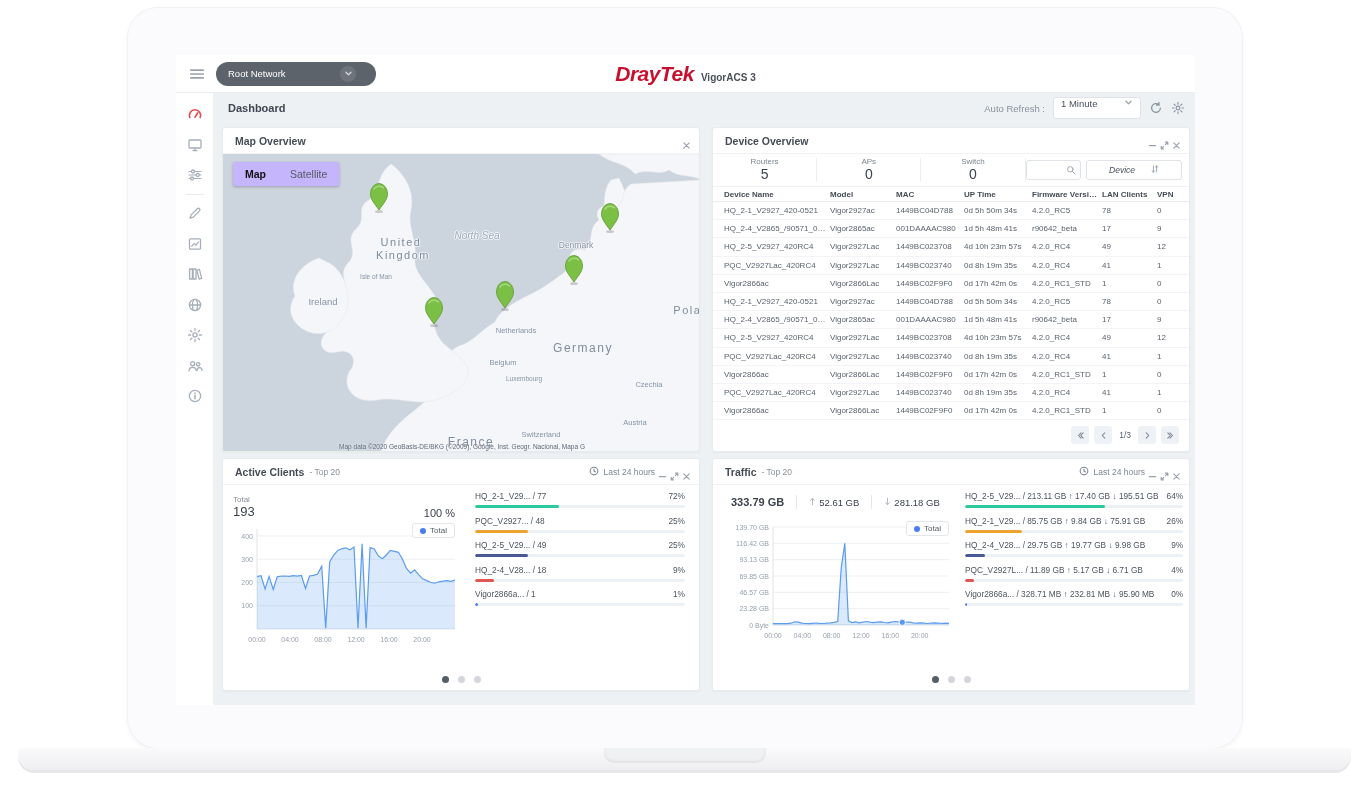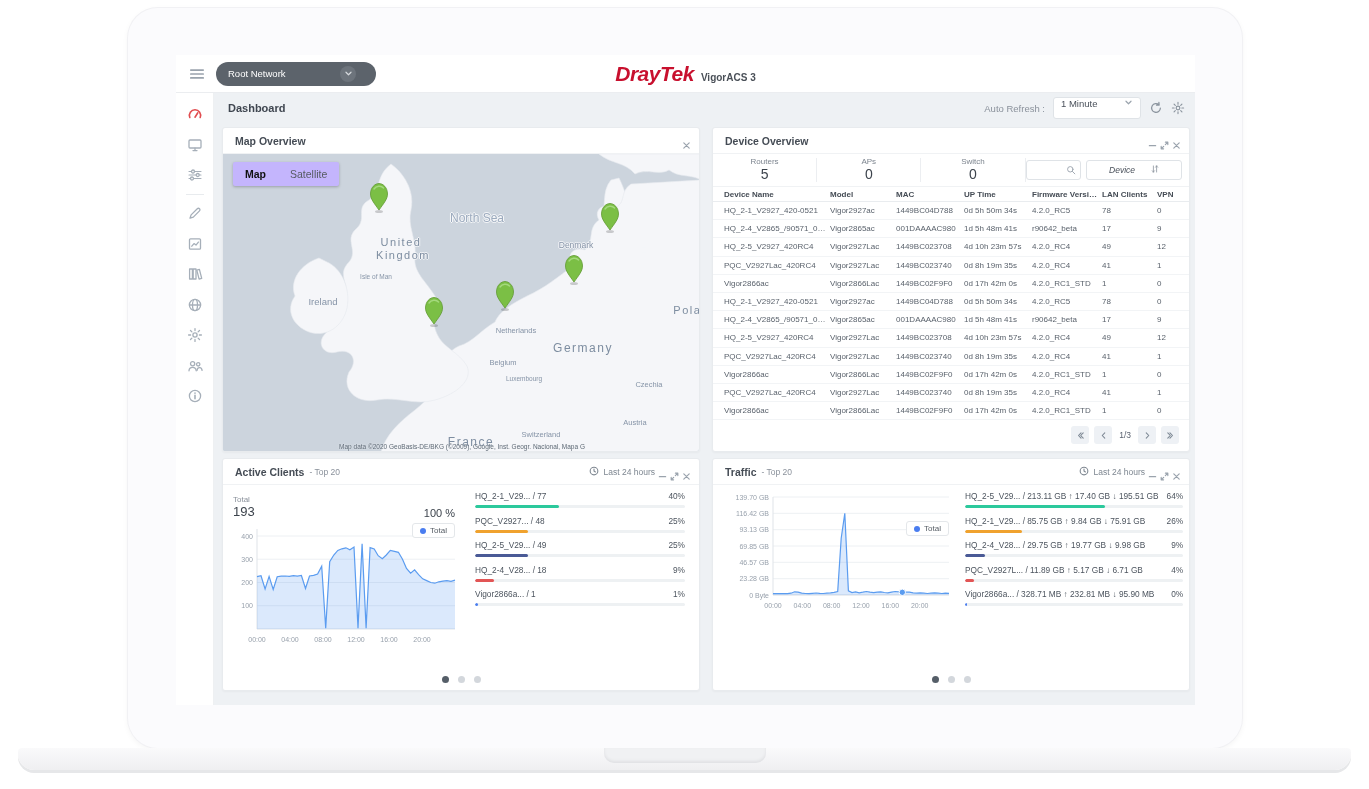--- a/index.html
+++ b/index.html
@@ -265,21 +265,21 @@
     <path d="M-5,-21 C-3,-24 2,-25 4.5,-22" stroke="#a5d97e" stroke-width="1.4" fill="none" stroke-linecap="round"></path>
   </g>
                     <g transform="translate(211,170)">
     <ellipse cx="0" cy="1.5" rx="4" ry="1.6" fill="rgba(0,0,0,0.18)"></ellipse>
     <path d="M0,0 C-5,-7 -8.5,-11 -8.5,-16 C-8.5,-22.5 -4,-26.5 0,-26.5 C4,-26.5 8.5,-22.5 8.5,-16 C8.5,-11 5,-7 0,0 Z" fill="#7bbf45" stroke="#619934" stroke-width="0.8"></path>
     <path d="M-5,-21 C-3,-24 2,-25 4.5,-22" stroke="#a5d97e" stroke-width="1.4" fill="none" stroke-linecap="round"></path>
   </g>
                   </svg>
                 </div>
               <div id="mapLabels">
-                  <div class="map-label water" style="left:254px;top:64px;font-size:12px;">North Sea</div>
+                  <div class="map-label water" style="left:254px;top:81px;font-size:10px;font-style:italic;">North Sea</div>
                   <div class="map-label big" style="left:178px;top:88px;font-size:11px;">United</div>
                   <div class="map-label big" style="left:180px;top:101px;font-size:11px;">Kingdom</div>
                   <div class="map-label " style="left:153px;top:122px;font-size:6.5px;">Isle of Man</div>
                   <div class="map-label " style="left:100px;top:147px;font-size:9.5px;">Ireland</div>
                   <div class="map-label " style="left:353px;top:91px;font-size:8.5px;">Denmark</div>
                   <div class="map-label " style="left:293px;top:176px;font-size:7.5px;">Netherlands</div>
                   <div class="map-label " style="left:280px;top:208px;font-size:7.5px;">Belgium</div>
                   <div class="map-label " style="left:301px;top:224px;font-size:6.5px;">Luxembourg</div>
                   <div class="map-label big" style="left:360px;top:194px;font-size:12px;">Germany</div>
                   <div class="map-label big" style="left:472px;top:156px;font-size:11px;">Poland</div>
@@ -533,21 +533,21 @@
                       <text class="xt" x="90.0" y="123">08:00</text>
                       <text class="xt" x="123.0" y="123">12:00</text>
                       <text class="xt" x="156.0" y="123">16:00</text>
                       <text class="xt" x="189.0" y="123">20:00</text>
                     </svg></div>
               </div>
               <div class="list-col" id="clientsList">
                   <div class="ti">
        <div class="ti-row">
          <span class="ti-label">HQ_2-1_V29... / 77</span>
-         <span class="ti-pct">40%</span>
+         <span class="ti-pct">72%</span>
        </div>
        <div class="track">
          <div class="bar" style="width:40%;background:#2cc99c;"></div>
        </div>
      </div>
                   <div class="ti">
        <div class="ti-row">
          <span class="ti-label">PQC_V2927... / 48</span>
          <span class="ti-pct">25%</span>
        </div>
@@ -609,20 +609,37 @@
                 <span class="wctl"><svg viewBox="0 0 10 10" width="100%" height="100%" fill="none" stroke="currentColor" stroke-width="1.3" stroke-linecap="round" stroke-linejoin="round">
                       <path d="M6 1.3h2.7V4M4 8.7H1.3V6M8.7 1.3 5.9 4.1M1.3 8.7 4.1 5.9"></path>
                     </svg></span>
                 <span class="wctl"><svg viewBox="0 0 10 10" width="100%" height="100%" fill="none" stroke="currentColor" stroke-width="1.3" stroke-linecap="round" stroke-linejoin="round">
                       <path d="M2 2l6 6M8 2 2 8"></path>
                     </svg></span>
               </div>
             </div>
             <div class="split">
               <div class="chart-col">
+                <div class="totrow">
+                  <span class="tot-main">333.79 GB</span>
+                  <span class="tot-sep"></span>
+                  <span class="tot-ud">
+                    <span><svg viewBox="0 0 8 10" width="100%" height="100%" fill="none" stroke="currentColor" stroke-width="1.3" stroke-linecap="round" stroke-linejoin="round">
+                          <path d="M4 8.8V1.4M4 1.4 1.8 3.8M4 1.4l2.2 2.4" stroke-width="1"></path>
+                        </svg></span>
+                    <span>52.61 GB</span>
+                  </span>
+                  <span class="tot-sep"></span>
+                  <span class="tot-ud">
+                    <span><svg viewBox="0 0 8 10" width="100%" height="100%" fill="none" stroke="currentColor" stroke-width="1.3" stroke-linecap="round" stroke-linejoin="round">
+                          <path d="M4 1.2v7.4M4 8.6 1.8 6.2M4 8.6l2.2-2.4" stroke-width="1"></path>
+                        </svg></span>
+                    <span>281.18 GB</span>
+                  </span>
+                </div>
                 <div class="legend" style="right:10px;top:36px;">
                   <span class="dot"></span>
                   <span>Total</span>
                 </div>
                 <div id="trafficChart"><svg width="234" height="124" viewBox="0 0 234 124">
                       <line class="gl" x1="50" x2="226" y1="108.0" y2="108.0"></line>
                       <text class="yt" x="46" y="110.5">0 Byte</text>
                       <line class="gl" x1="50" x2="226" y1="91.7" y2="91.7"></line>
                       <text class="yt" x="46" y="94.2">23.28 GB</text>
                       <line class="gl" x1="50" x2="226" y1="75.3" y2="75.3"></line>

